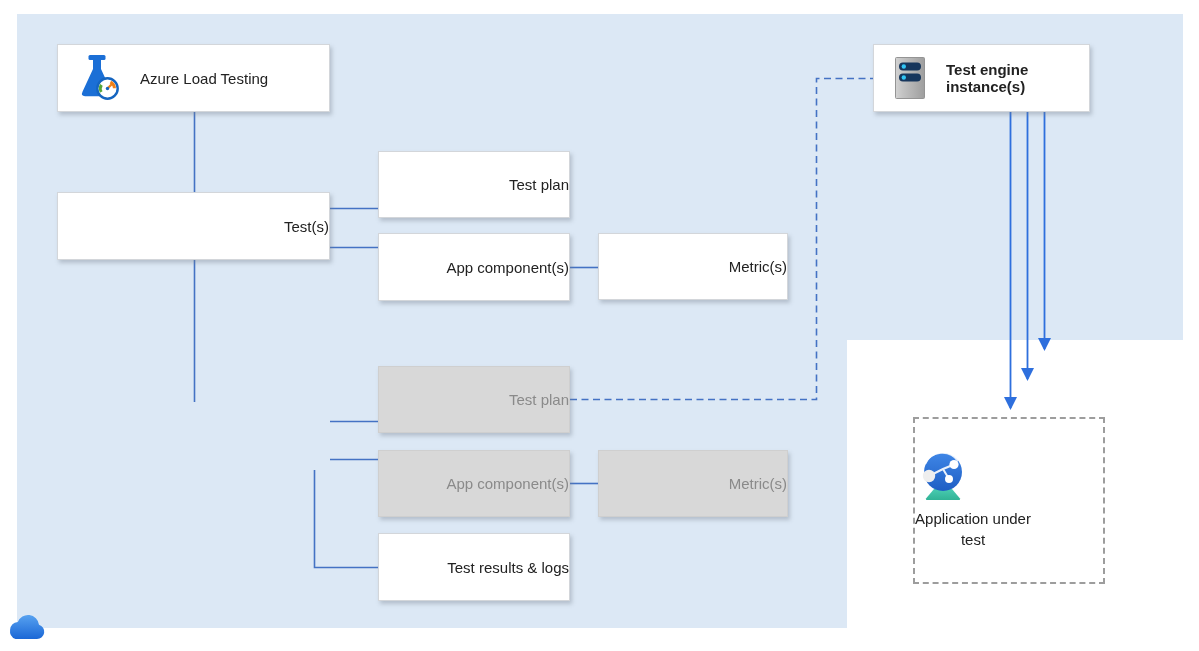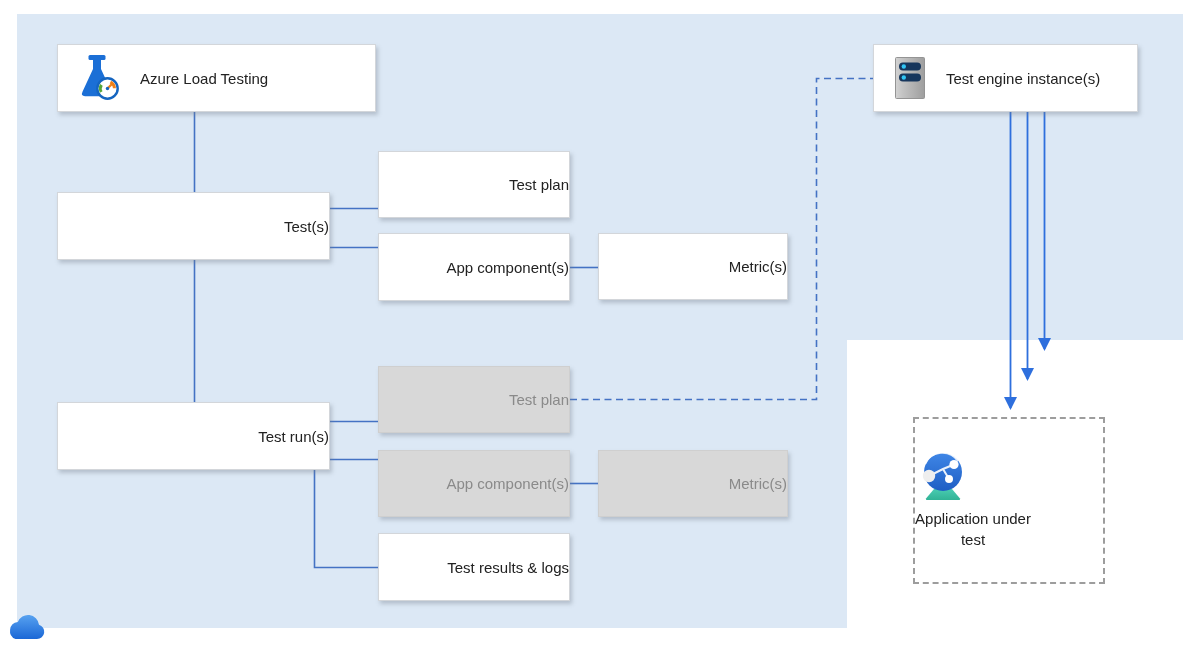--- a/index.html
+++ b/index.html
@@ -57,21 +57,21 @@
       <path d="M314.5,470 V567.5 H378"></path>
       <path stroke-dasharray="7 4.5" d="M570,399.5 H816.5 V78.5 H873"></path>
     </g>
     <g stroke="var(--arrow-blue)" stroke-width="1.8" fill="none" marker-end="url(#arrowhead)">
       <path d="M1010.5,112 V408"></path>
       <path d="M1027.5,112 V379"></path>
       <path d="M1044.5,112 V349"></path>
     </g>
   </svg>
 
-  <div class="box iconrow" style="left:57px;top:44px;width:319px;height:68px;">
+  <div class="box iconrow" style="left:57px;top:44px;width:273px;height:68px;">
     <svg class="icon" width="40" height="46" viewBox="0 0 40 46">
       <rect x="9.5" y="0" width="17" height="5" rx="1.5" fill="#1b6fd6"></rect>
       <rect x="14" y="4" width="8" height="11" fill="#1b6fd6"></rect>
       <path d="M14,14 L3.6,36.6 q-2.1,4.6 2.4,4.6 L30,41.2 q4.5,0 2.4,-4.6 L22,14 Z" fill="#1b6fd6"></path>
       <circle cx="28.5" cy="33.5" r="10.2" fill="#ffffff" stroke="#1565c0" stroke-width="2.4"></circle>
       <path d="M22.2,37 A7,7 0 0 1 22.4,29.9" stroke="#57a639" stroke-width="3" fill="none"></path>
       <path d="M31.4,27.2 A7,7 0 0 1 35.4,33.3" stroke="#ef8019" stroke-width="3" fill="none"></path>
       <path d="M28.5,33.5 L33.2,28.8" stroke="#ef8019" stroke-width="2.2" stroke-linecap="round"></path>
       <circle cx="28.5" cy="33.5" r="1.7" fill="#1565c0"></circle>
     </svg>
@@ -87,41 +87,38 @@
   </div>
 
   <div class="box" style="left:378px;top:233px;width:192px;height:68px;">
     <span>App component(s)</span>
   </div>
 
   <div class="box" style="left:598px;top:233px;width:190px;height:67px;">
     <span>Metric(s)</span>
   </div>
 
-  <div class="box" style="left:57px;top:402px;width:273px;height:68px;">
-    <span>Test run(s)</span>
-  </div>
 
   <div class="box gray" style="left:378px;top:366px;width:192px;height:67px;">
     <span>Test plan</span>
   </div>
 
   <div class="box gray" style="left:378px;top:450px;width:192px;height:67px;">
     <span>App component(s)</span>
   </div>
 
   <div class="box gray" style="left:598px;top:450px;width:190px;height:67px;">
     <span>Metric(s)</span>
   </div>
 
   <div class="box" style="left:378px;top:533px;width:192px;height:68px;padding-left:28px;">
     <span>Test results &amp; logs</span>
   </div>
 
-  <div class="box iconrow" style="left:873px;top:44px;width:265px;height:68px;">
+  <div class="box iconrow" style="left:873px;top:44px;width:217px;height:68px;font-weight:bold;">
     <svg class="icon" width="30" height="42" viewBox="0 0 30 42">
       <defs>
         <linearGradient id="srvg" x1="0" y1="0" x2="1" y2="0">
           <stop offset="0" stop-color="#d3d3d3"></stop>
             <stop offset="0.25" stop-color="#c3c3c3"></stop>
           <stop offset="1" stop-color="#9e9e9e"></stop>
         </linearGradient>
       </defs>
       <rect x="0.5" y="0.5" width="29" height="41" rx="1" fill="url(#srvg)" stroke="#949494"></rect>
       <rect x="4" y="5.5" width="22" height="8" rx="4" fill="#16365c"></rect>

